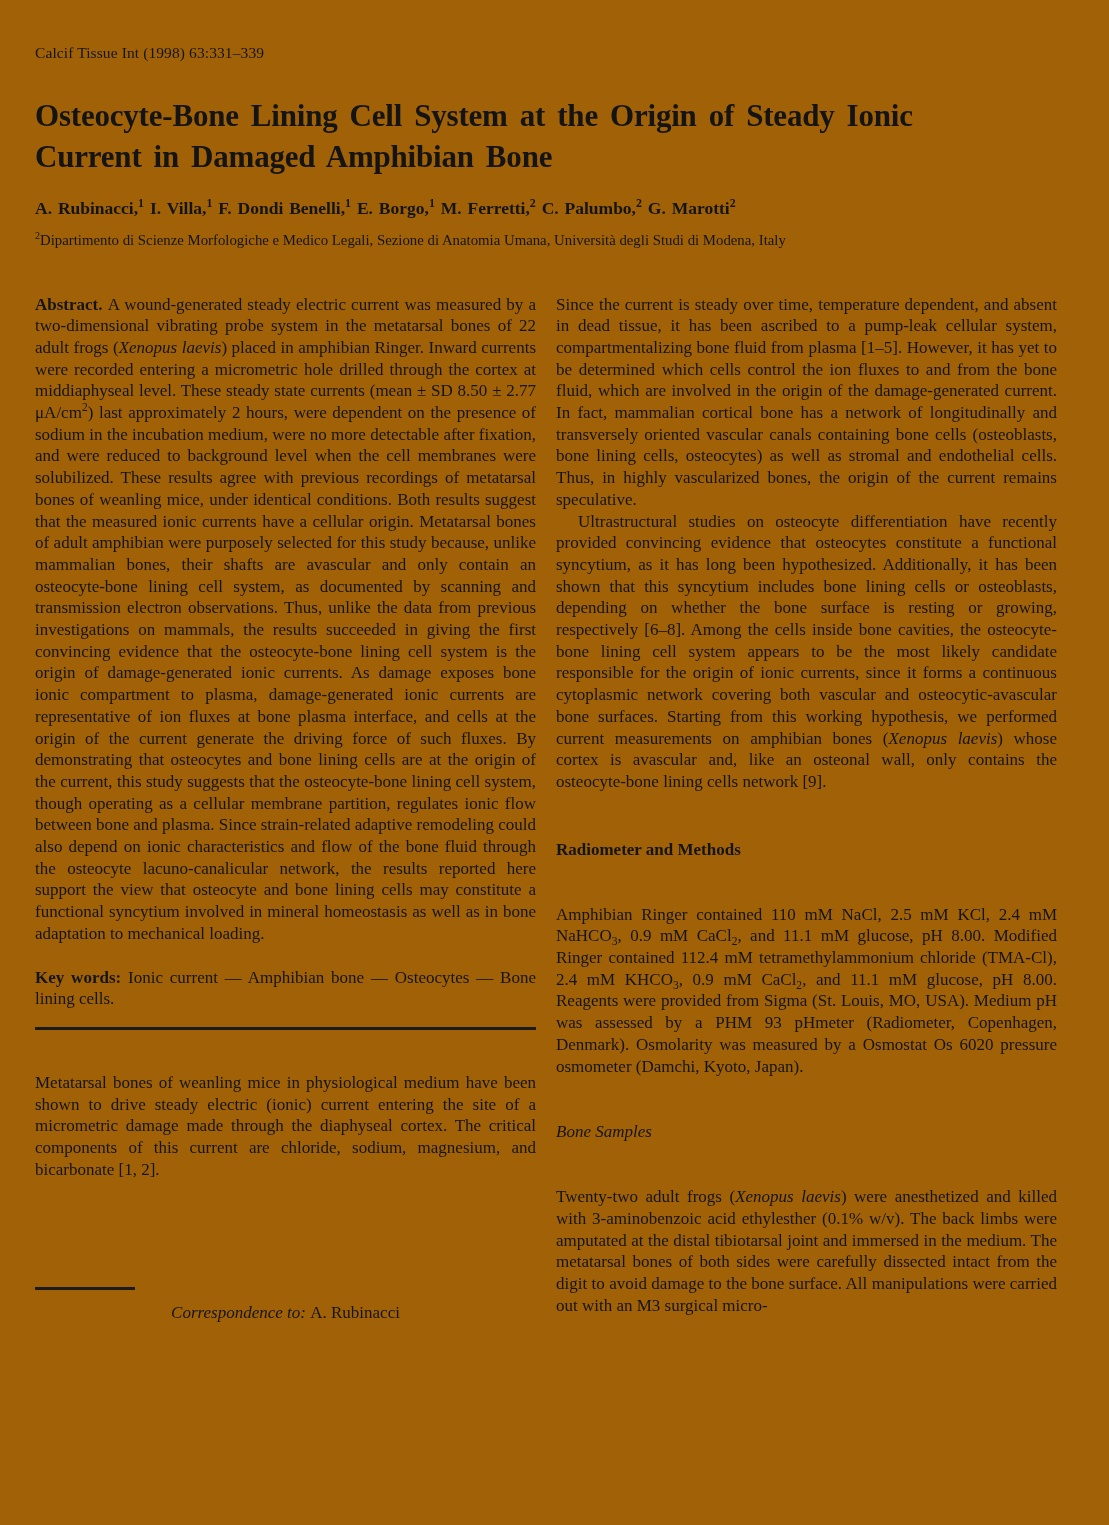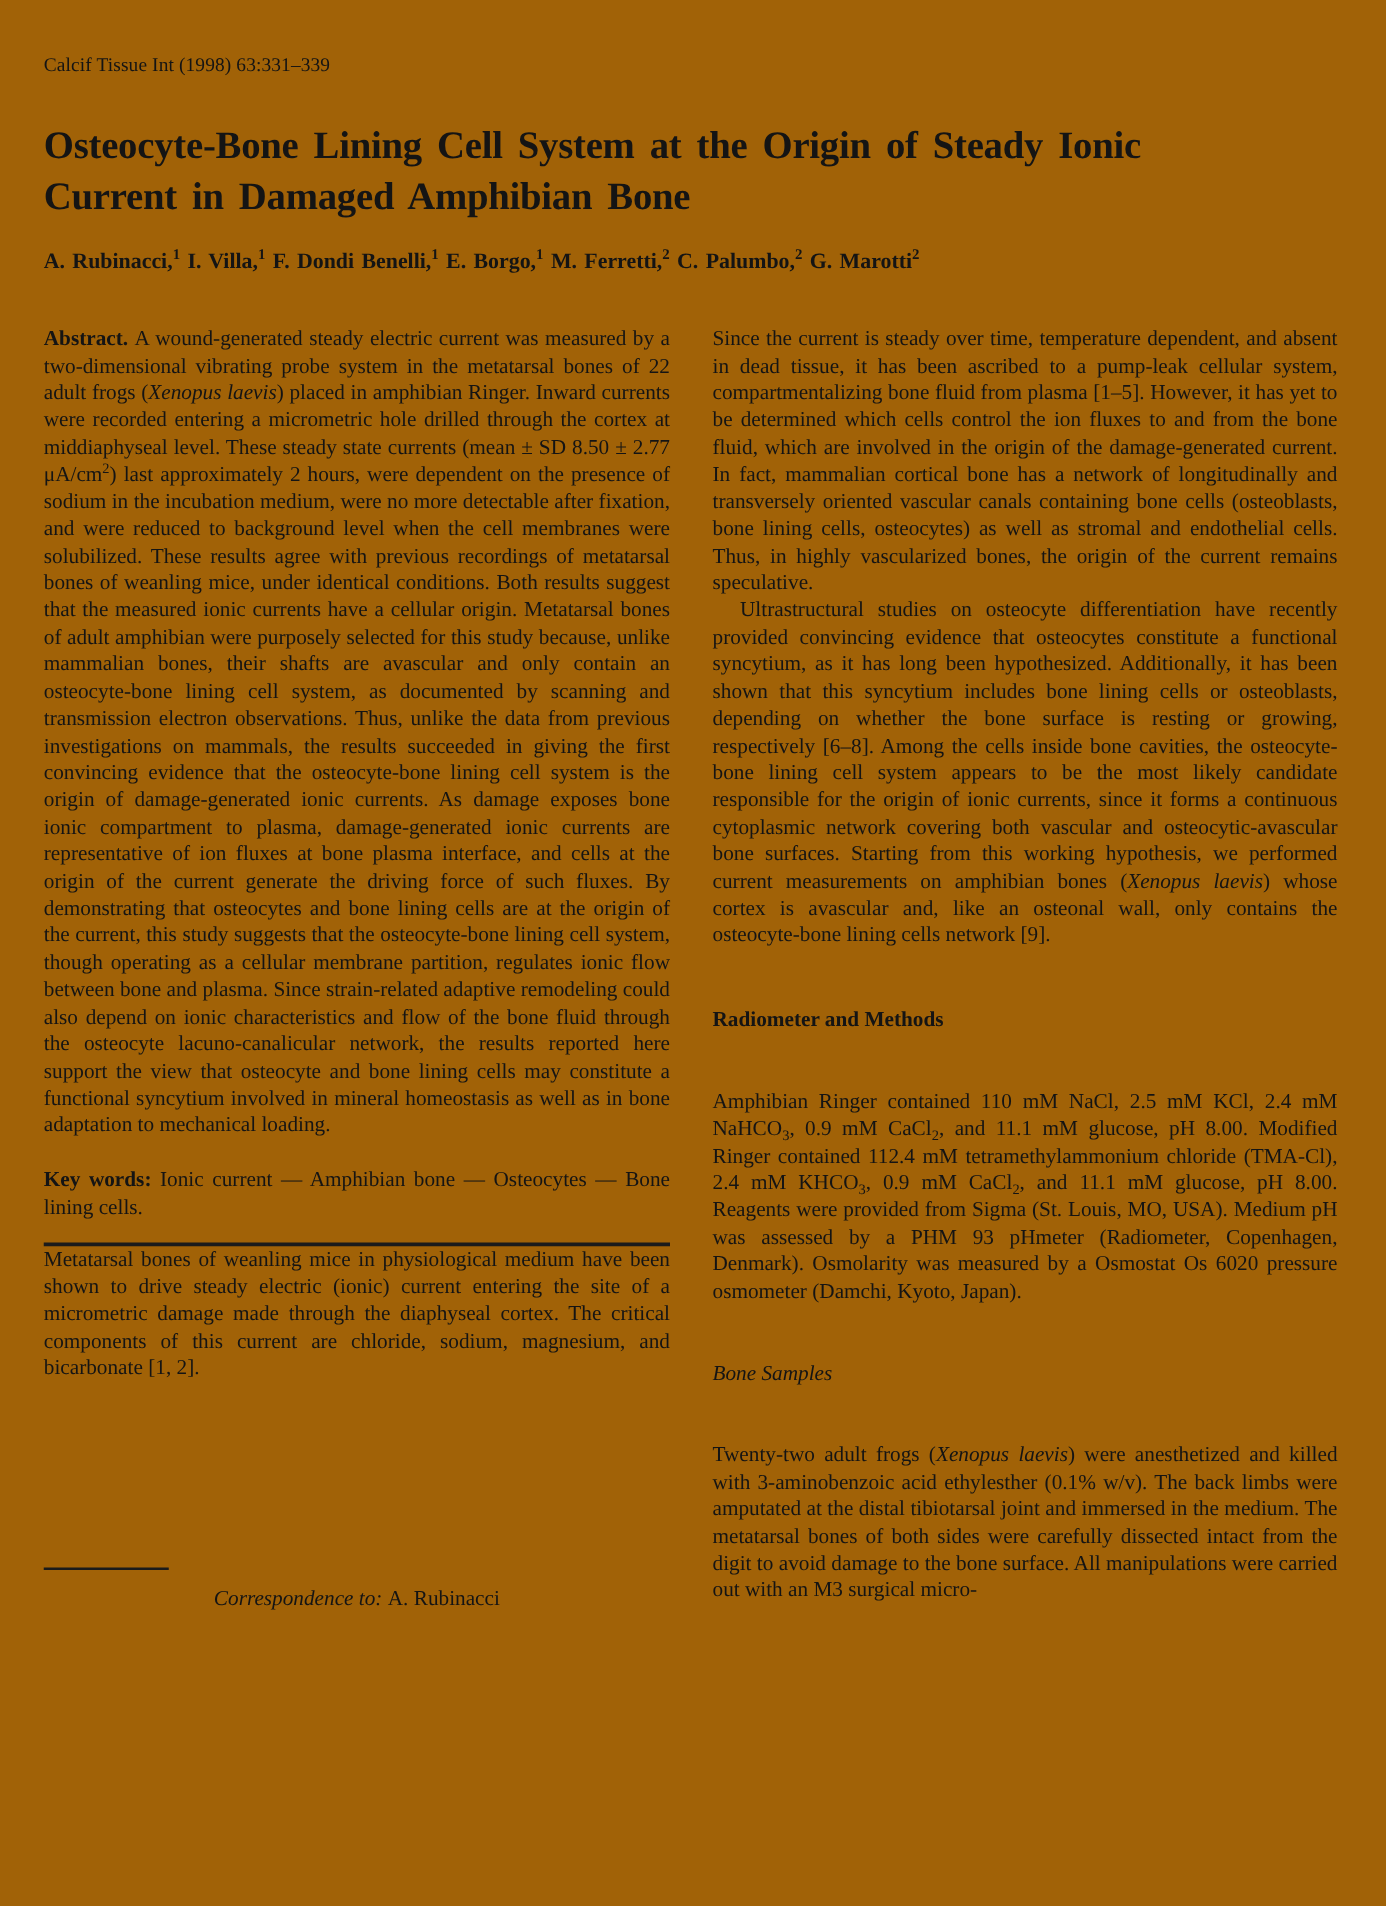--- a/index.html
+++ b/index.html
@@ -28,27 +28,27 @@
   .article-title {
     margin-top:33px;
     width:982px;
     font-size:31px; line-height:41px;
     font-weight:700;
     word-spacing:4.5px; letter-spacing:-0.2px;
   }
   .author-list { margin-top:21px; font-size:17.5px; font-weight:700; word-spacing:1.5px; }
   .affiliations { margin-top:10px; font-size:14.8px; line-height:23.5px; }
   
-  .columns { margin-top:41px; display:flex; gap:34px; }
+  .columns { margin-top:41px; display:flex; gap:20px; }
   .col { width:501px; }
   .col-left { display:flex; flex-direction:column; height:1080px; }
   .bt { font-size:17px; line-height:21.7px; text-align:justify; }
   .keywords { margin-top:22px; }
   .rule-full { border:none; height:3px; background:#1b1b1b; margin-top:17px; width:501px; }
-  .intro { }
+  .intro { margin-top:42px; }
   .corr-block { margin-top:auto; padding-bottom:50px; }
   .rule-short { border:none; height:2.5px; background:#1b1b1b; width:100px; }
   .corr { margin-top:12px; text-align:center; }
   .indent { text-indent:22px; }
   .section-heading { margin-top:47px; font-size:17px; font-weight:700; }
   .subsection-heading { margin-top:31px; font-size:17px; font-style:italic; font-weight:400; }
   .after-head { margin-top:44px; }
   .subsection-gap { margin-top:45px; }
   sup, sub { font-size:68%; line-height:0; }
 </style>
@@ -59,20 +59,21 @@
 
   <div class="header-row">
     <div class="journal-ref">Calcif Tissue Int (1998) 63:331–339</div>
   </div>
 
   <h1 class="article-title">Osteocyte-Bone Lining Cell System at the Origin of Steady Ionic Current in Damaged Amphibian Bone</h1>
 
   <div class="author-list"><span>A. Rubinacci,</span><sup>1</sup><span> I. Villa,</span><sup>1</sup><span> F. Dondi Benelli,</span><sup>1</sup><span> E. Borgo,</span><sup>1</sup><span> M. Ferretti,</span><sup>2</sup><span> C. Palumbo,</span><sup>2</sup><span> G. Marotti</span><sup>2</sup></div>
 
   <div class="affiliations">
+    <div><sup>2</sup><span>Dipartimento di Scienze Morfologiche e Medico Legali, Sezione di Anatomia Umana, Università degli Studi di Modena, Italy</span></div>
   </div>
 
   <div class="columns">
 
     <div class="col col-left">
       <p class="bt"><span style="font-weight: 700;">Abstract. </span><span>A wound-generated steady electric current was measured by a two-dimensional vibrating probe system in the metatarsal bones of 22 adult frogs (</span><span style="font-style: italic;">Xenopus laevis</span><span>) placed in amphibian Ringer. Inward currents were recorded entering a micrometric hole drilled through the cortex at middiaphyseal level. These steady state currents (mean ± SD 8.50 ± 2.77 μA/cm</span><sup>2</sup><span>) last approximately 2 hours, were dependent on the presence of sodium in the incubation medium, were no more detectable after fixation, and were reduced to background level when the cell membranes were solubilized. These results agree with previous recordings of metatarsal bones of weanling mice, under identical conditions. Both results suggest that the measured ionic currents have a cellular origin. Metatarsal bones of adult amphibian were purposely selected for this study because, unlike mammalian bones, their shafts are avascular and only contain an osteocyte-bone lining cell system, as documented by scanning and transmission electron observations. Thus, unlike the data from previous investigations on mammals, the results succeeded in giving the first convincing evidence that the osteocyte-bone lining cell system is the origin of damage-generated ionic currents. As damage exposes bone ionic compartment to plasma, damage-generated ionic currents are representative of ion fluxes at bone plasma interface, and cells at the origin of the current generate the driving force of such fluxes. By demonstrating that osteocytes and bone lining cells are at the origin of the current, this study suggests that the osteocyte-bone lining cell system, though operating as a cellular membrane partition, regulates ionic flow between bone and plasma. Since strain-related adaptive remodeling could also depend on ionic characteristics and flow of the bone fluid through the osteocyte lacuno-canalicular network, the results reported here support the view that osteocyte and bone lining cells may constitute a functional syncytium involved in mineral homeostasis as well as in bone adaptation to mechanical loading.</span></p>
       <p class="bt keywords"><span style="font-weight: 700;">Key words: </span><span>Ionic current — Amphibian bone — Osteocytes — Bone lining cells.</span></p>
       <hr class="rule-full">
       <p class="bt intro"><span>Metatarsal bones of weanling mice in physiological medium have been shown to drive steady electric (ionic) current entering the site of a micrometric damage made through the diaphyseal cortex. The critical components of this current are chloride, sodium, magnesium, and bicarbonate [1, 2].</span></p>
       <div class="corr-block">

